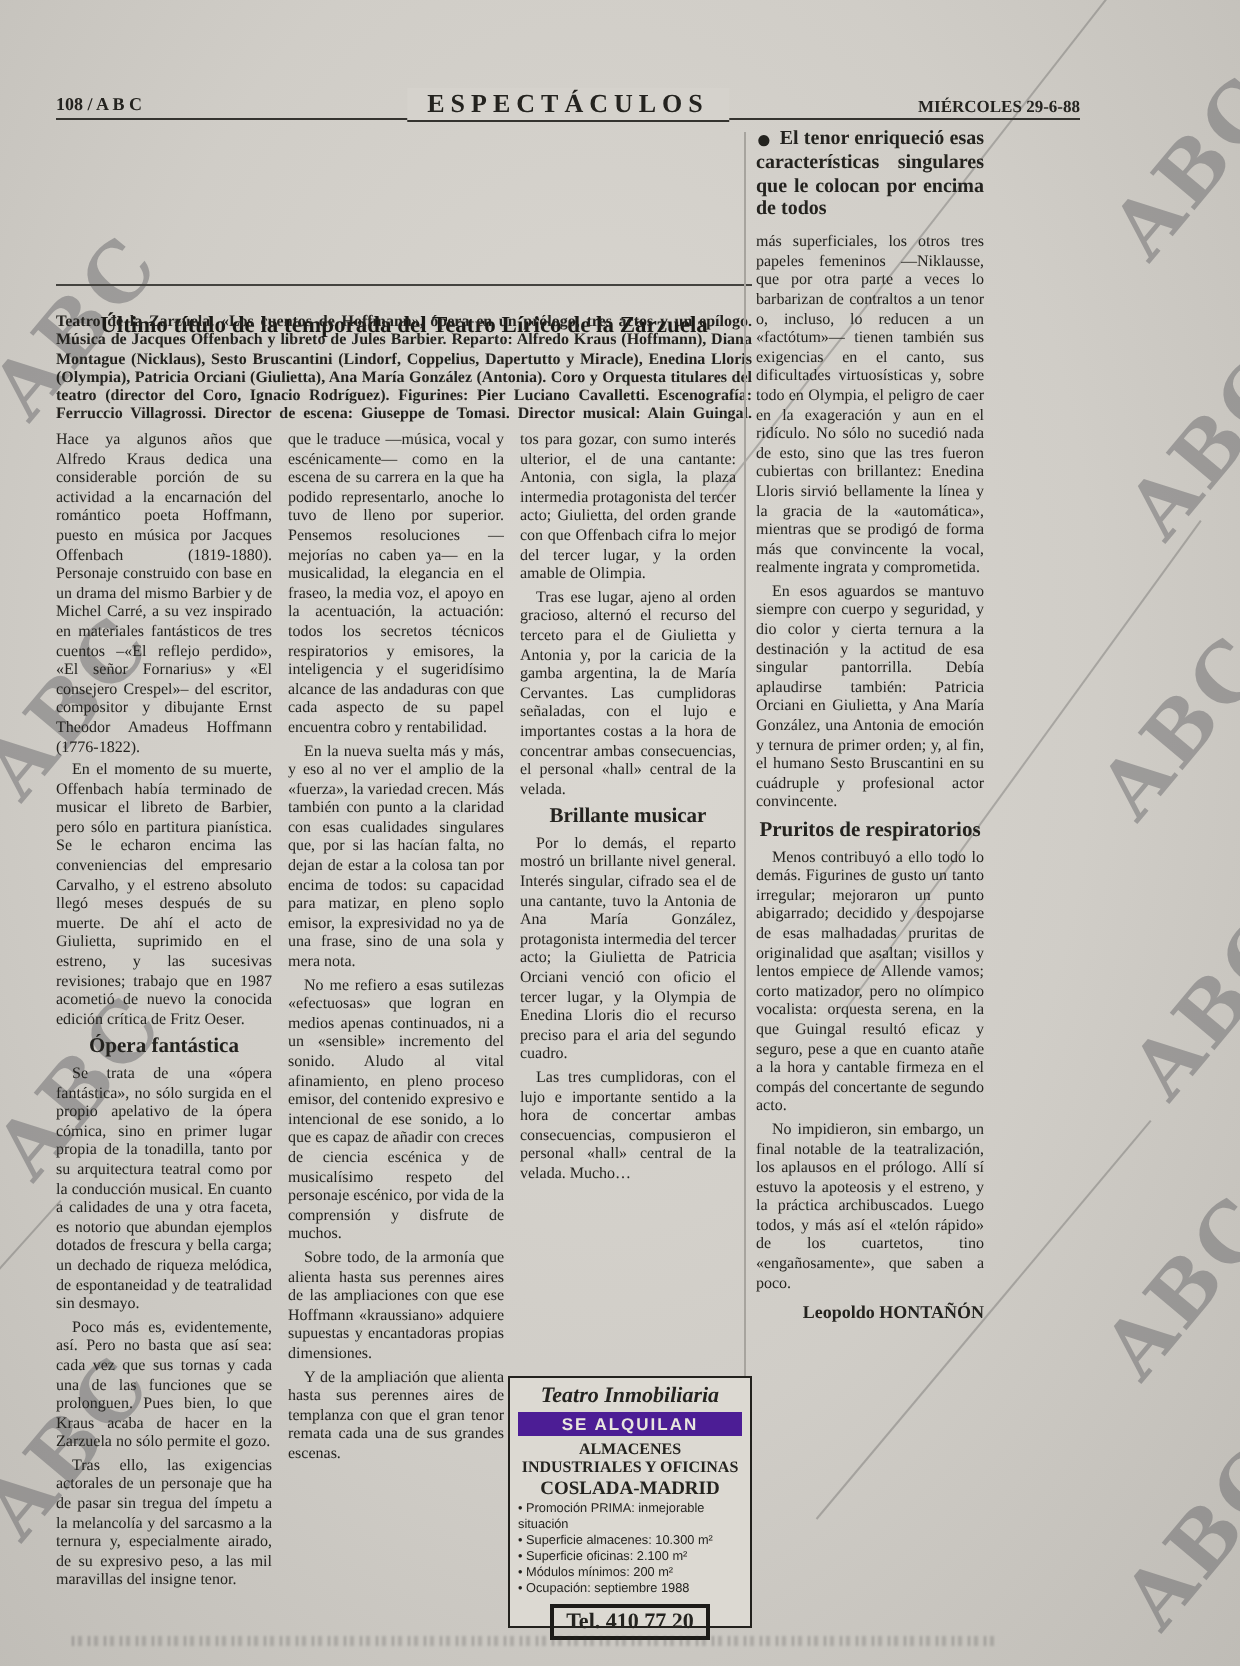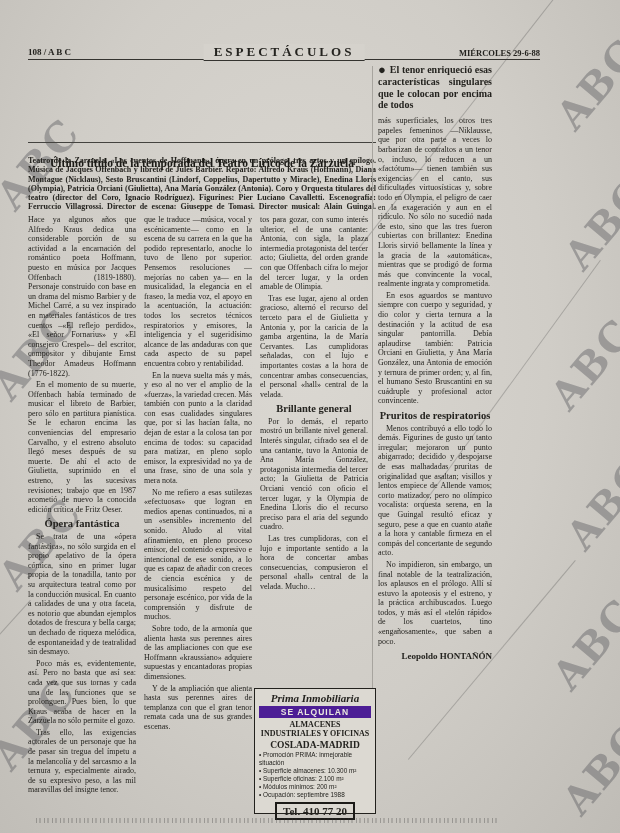--- a/index.html
+++ b/index.html
@@ -105,41 +105,41 @@
     <p class="noindent">que le traduce —música, vocal y escénicamente— como en la escena de su carrera en la que ha podido representarlo, anoche lo tuvo de lleno por superior. Pensemos resoluciones —mejorías no caben ya— en la musicalidad, la elegancia en el fraseo, la media voz, el apoyo en la acentuación, la actuación: todos los secretos técnicos respiratorios y emisores, la inteligencia y el sugeridísimo alcance de las andaduras con que cada aspecto de su papel encuentra cobro y rentabilidad.</p>
     <p>En la nueva suelta más y más, y eso al no ver el amplio de la «fuerza», la variedad crecen. Más también con punto a la claridad con esas cualidades singulares que, por si las hacían falta, no dejan de estar a la colosa tan por encima de todos: su capacidad para matizar, en pleno soplo emisor, la expresividad no ya de una frase, sino de una sola y mera nota.</p>
     <p>No me refiero a esas sutilezas «efectuosas» que logran en medios apenas continuados, ni a un «sensible» incremento del sonido. Aludo al vital afinamiento, en pleno proceso emisor, del contenido expresivo e intencional de ese sonido, a lo que es capaz de añadir con creces de ciencia escénica y de musicalísimo respeto del personaje escénico, por vida de la comprensión y disfrute de muchos.</p>
     <p>Sobre todo, de la armonía que alienta hasta sus perennes aires de las ampliaciones con que ese Hoffmann «kraussiano» adquiere supuestas y encantadoras propias dimensiones.</p>
     <p>Y de la ampliación que alienta hasta sus perennes aires de templanza con que el gran tenor remata cada una de sus grandes escenas.</p>
   </div>
 
   <div class="col col3">
     <p class="noindent">tos para gozar, con sumo interés ulterior, el de una cantante: Antonia, con sigla, la plaza intermedia protagonista del tercer acto; Giulietta, del orden grande con que Offenbach cifra lo mejor del tercer lugar, y la orden amable de Olimpia.</p>
     <p>Tras ese lugar, ajeno al orden gracioso, alternó el recurso del terceto para el de Giulietta y Antonia y, por la caricia de la gamba argentina, la de María Cervantes. Las cumplidoras señaladas, con el lujo e importantes costas a la hora de concentrar ambas consecuencias, el personal «hall» central de la velada.</p>
-    <div class="subhead">Brillante general</div>
+    <div class="subhead">Brillante musicar</div>
     <p>Por lo demás, el reparto mostró un brillante nivel general. Interés singular, cifrado sea el de una cantante, tuvo la Antonia de Ana María González, protagonista intermedia del tercer acto; la Giulietta de Patricia Orciani venció con oficio el tercer lugar, y la Olympia de Enedina Lloris dio el recurso preciso para el aria del segundo cuadro.</p>
     <p>Las tres cumplidoras, con el lujo e importante sentido a la hora de concertar ambas consecuencias, compusieron el personal «hall» central de la velada. Mucho…</p>
   </div>
 
   <div class="vrule"></div>
 
   <div class="col col4">
     <div class="side-lead">
       <span class="bullet">●</span><span>El tenor enriqueció esas características singulares que le colocan por encima de todos</span>
     </div>
     <p class="noindent">más superficiales, los otros tres papeles femeninos —Niklausse, que por otra parte a veces lo barbarizan de contraltos a un tenor o, incluso, lo reducen a un «factótum»— tienen también sus exigencias en el canto, sus dificultades virtuosísticas y, sobre todo en Olympia, el peligro de caer en la exageración y aun en el ridículo. No sólo no sucedió nada de esto, sino que las tres fueron cubiertas con brillantez: Enedina Lloris sirvió bellamente la línea y la gracia de la «automática», mientras que se prodigó de forma más que convincente la vocal, realmente ingrata y comprometida.</p>
     <p>En esos aguardos se mantuvo siempre con cuerpo y seguridad, y dio color y cierta ternura a la destinación y la actitud de esa singular pantorrilla. Debía aplaudirse también: Patricia Orciani en Giulietta, y Ana María González, una Antonia de emoción y ternura de primer orden; y, al fin, el humano Sesto Bruscantini en su cuádruple y profesional actor convincente.</p>
     <div class="subhead">Pruritos de respiratorios</div>
     <p>Menos contribuyó a ello todo lo demás. Figurines de gusto un tanto irregular; mejoraron un punto abigarrado; decidido y despojarse de esas malhadadas pruritas de originalidad que asaltan; visillos y lentos empiece de Allende vamos; corto matizador, pero no olímpico vocalista: orquesta serena, en la que Guingal resultó eficaz y seguro, pese a que en cuanto atañe a la hora y cantable firmeza en el compás del concertante de segundo acto.</p>
     <p>No impidieron, sin embargo, un final notable de la teatralización, los aplausos en el prólogo. Allí sí estuvo la apoteosis y el estreno, y la práctica archibuscados. Luego todos, y más así el «telón rápido» de los cuartetos, tino «engañosamente», que saben a poco.</p>
     <div class="byline">Leopoldo HONTAÑÓN</div>
   </div>
 
   <div class="ad">
-    <div class="ad-logo">Prima Inmobiliaria</div>
+    <div class="ad-logo">Teatro Inmobiliaria</div>
     <div class="ad-banner">SE ALQUILAN</div>
     <div class="ad-title">ALMACENES INDUSTRIALES Y OFICINAS</div>
     <div class="ad-loc">COSLADA-MADRID</div>
     <ul class="ad-bullets">
       <li>Promoción PRIMA: inmejorable situación</li>
       <li>Superficie almacenes: 10.300 m²</li>
       <li>Superficie oficinas: 2.100 m²</li>
       <li>Módulos mínimos: 200 m²</li>
       <li>Ocupación: septiembre 1988</li>
     </ul>

